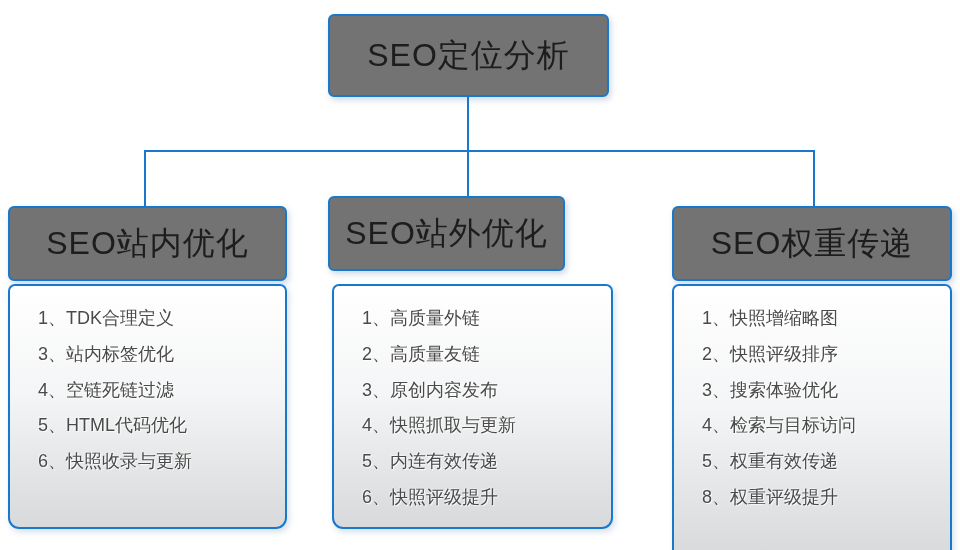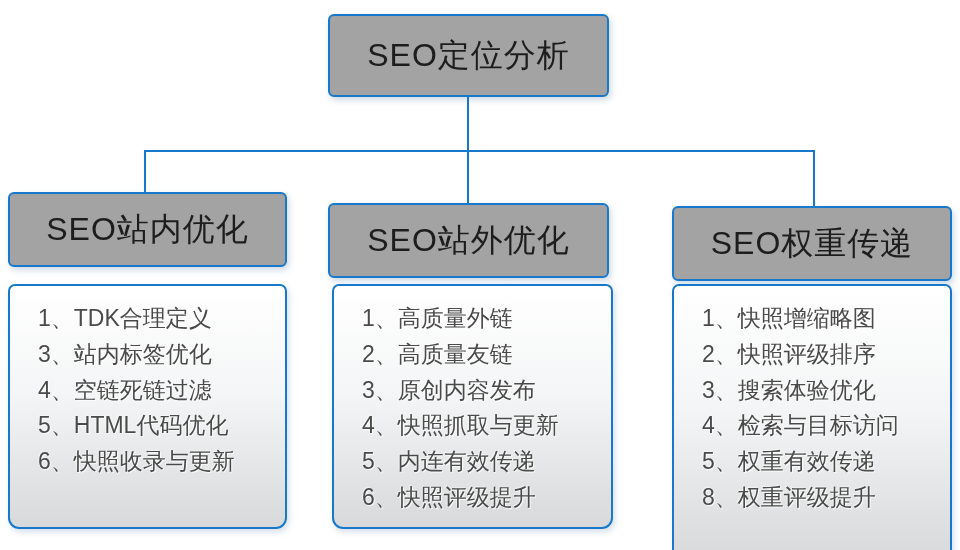--- a/index.html
+++ b/index.html
@@ -2,21 +2,21 @@
 <html><head>
 <meta charset="utf-8">
 <style>
   html,body{margin:0;padding:0;background:#ffffff;}
   body{width:960px;height:550px;font-family:"Liberation Sans","DejaVu Sans",sans-serif;}
   .stage{position:relative;width:960px;height:550px;background:#ffffff;overflow:hidden;}
 
   
   .node{
     position:absolute;
-    background:#a3a3a3;
+    background:#737373;
     border:2px solid #1878cc;
     border-radius:6px;
     box-sizing:border-box;
     display:flex;align-items:center;justify-content:center;
     box-shadow:2px 3px 6px rgba(125,155,190,.38);
   }
   .node-title{
     font-size:32px;
     color:#1d1d1d;
     letter-spacing:1px;
@@ -27,43 +27,43 @@
   .listbox{
     position:absolute;
     box-sizing:border-box;
     border:2px solid #1878cc;
     border-radius:7px 7px 11px 11px;
     background:linear-gradient(180deg,#ffffff 0%,#f4f5f6 45%,#d7d9da 100%);
     box-shadow:2px 3px 6px rgba(125,155,190,.32);
     padding:15px 6px 0 28px;
   }
   .list-item{
-    font-size:23px;
+    font-size:18px;
     line-height:35.8px;
     color:#4a4a4a;
     text-shadow:1px 1px 1px rgba(255,255,255,.95),
                -1px -1px 1px rgba(255,255,255,.55);
     white-space:nowrap;
   }
 
   
   .connector{position:absolute;background:#1878cc;}
   .v-line{width:2px;}
   .h-line{height:2px;}
 
   
   #root-node   {left:328px;top:14px; width:281px;height:83px;}
   #stem        {left:467px;top:96px; height:56px;}
   #hline       {left:144px;top:150px;width:671px;}
   #drop-left   {left:144px;top:150px;height:57px;}
   #drop-mid    {left:467px;top:150px;height:57px;}
   #drop-right  {left:813px;top:150px;height:57px;}
 
-  #head-onsite {left:8px;  top:192px;width:279px;height:75px;}
-  #head-offsite{left:328px;top:203px;width:281px;height:75px;}
+  #head-onsite {left:8px;  top:206px;width:279px;height:75px;}
+  #head-offsite{left:328px;top:196px;width:237px;height:75px;}
   #head-weight {left:672px;top:206px;width:280px;height:75px;}
 
   #list-onsite {left:8px;  top:284px;width:279px;height:245px;}
   #list-offsite{left:332px;top:284px;width:281px;height:245px;}
   #list-weight {left:672px;top:284px;width:280px;height:276px;}
 </style>
 </head>
 <body>
 
 <div class="stage">

